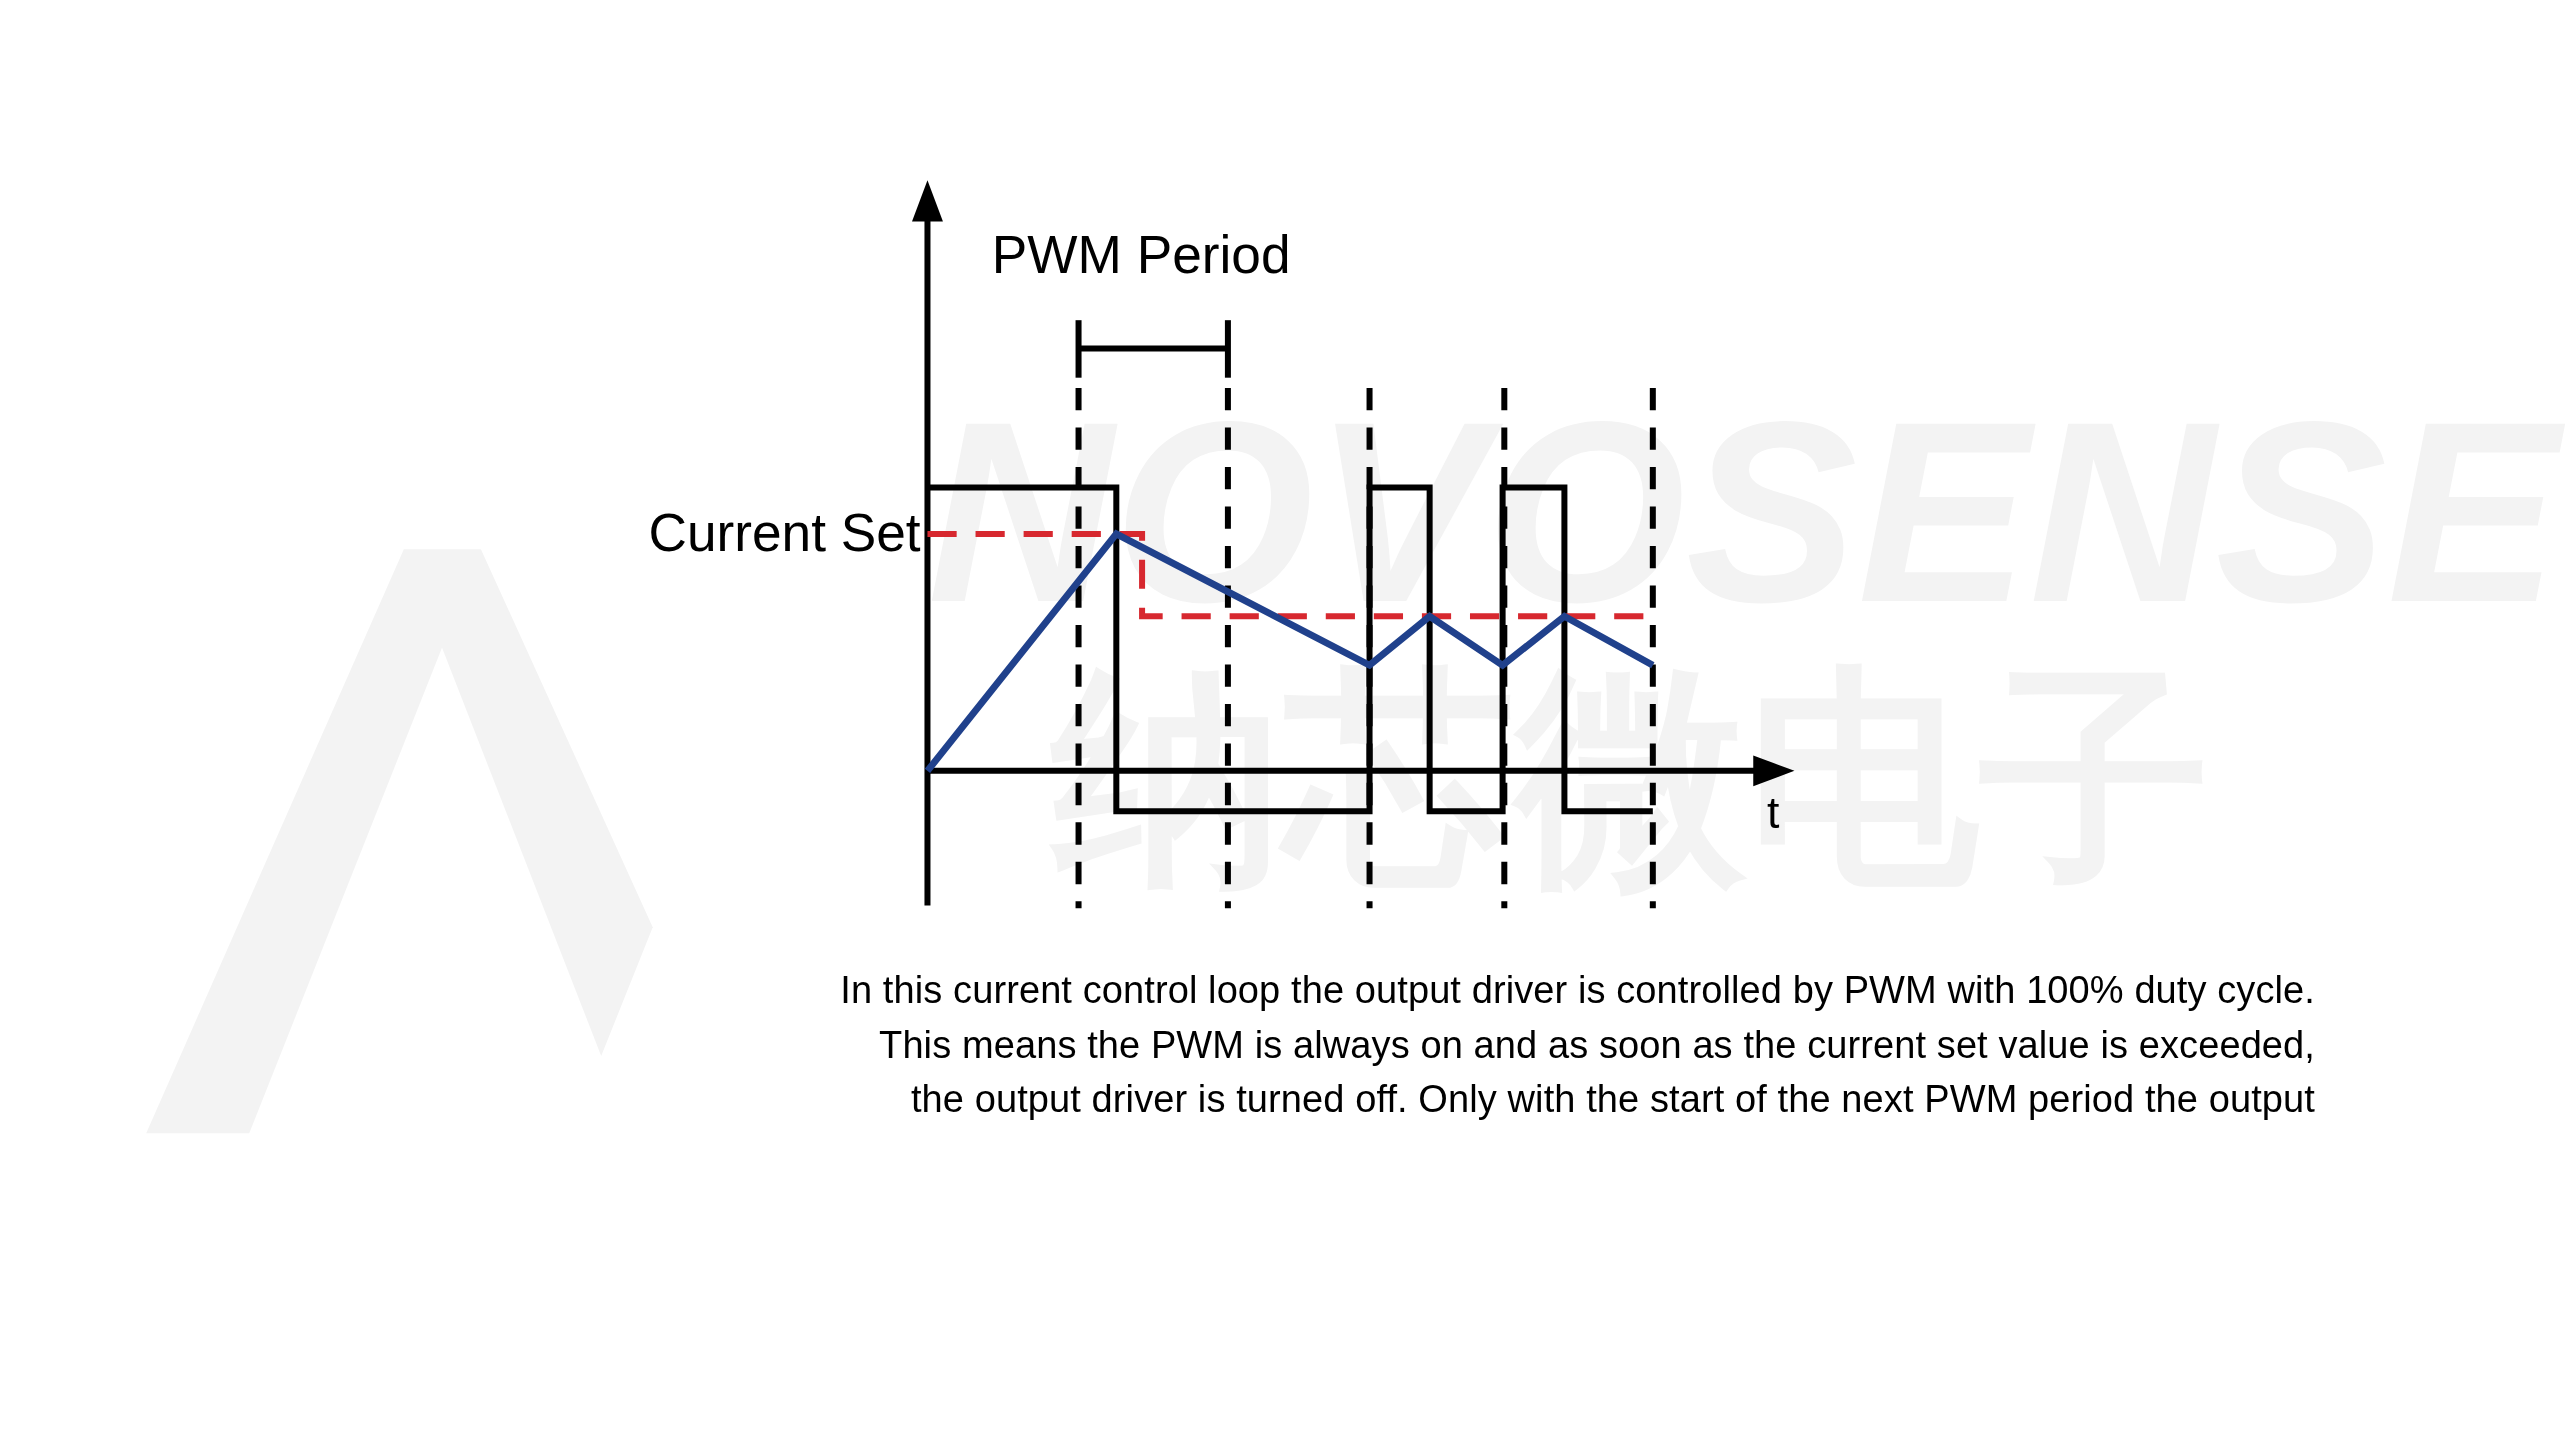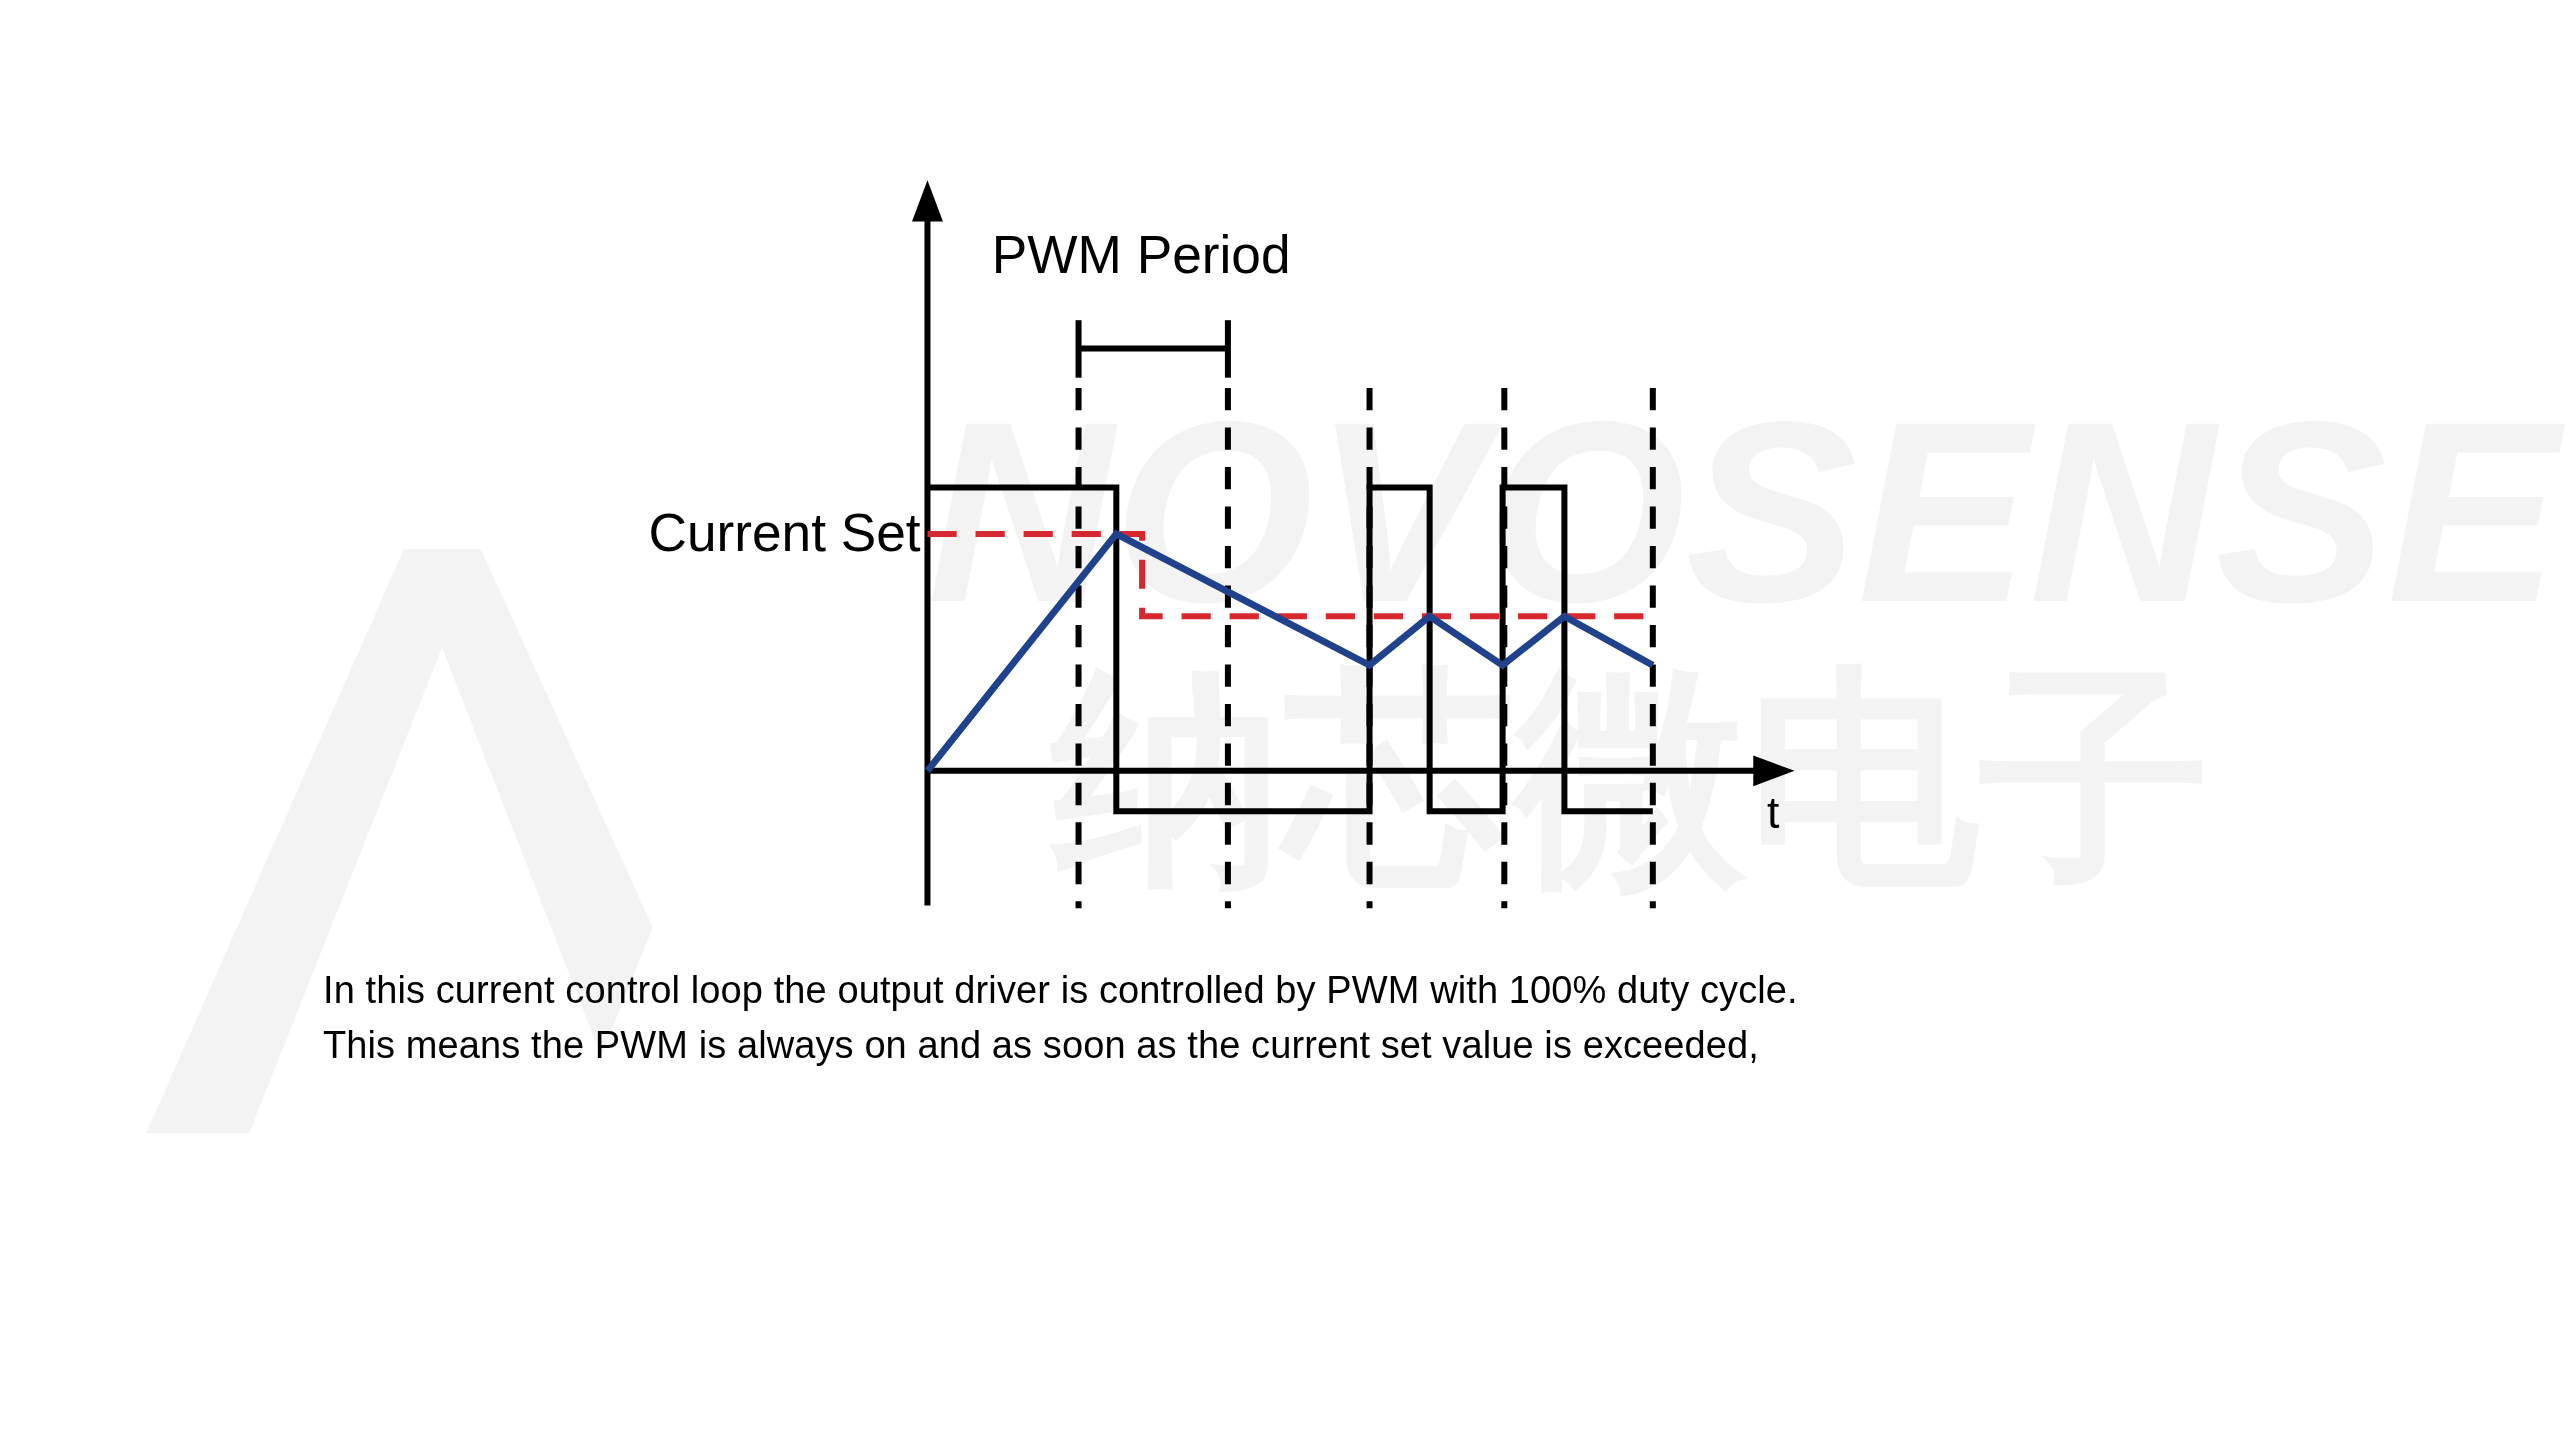--- a/index.html
+++ b/index.html
@@ -41,20 +41,21 @@
   }
   .caption {
     position: absolute;
     left: 323px;
     top: 963px;
     width: 1992px;
     font-size: 38px;
     line-height: 1.44;
     color: #000000;
     letter-spacing: 0.1px;
+    text-align: right;
   }
   .caption p {
     margin: 0;
   }
   .label-text {
     font-family: "Liberation Sans", sans-serif;
     fill: #000000;
   }
 </style>
 </head>
@@ -110,16 +111,17 @@
 
       <polyline fill="none" stroke="#20418c" stroke-width="8" points="1080,898 1300,622 1595,775 1665,718 1750,775 1822,718 1925,775"></polyline>
 
       <text class="label-text" x="1072" y="642" text-anchor="end" font-size="62">Current Set</text>
     </svg>
   </div>
 
   <div class="caption">
     <p>In this current control loop the output driver is controlled by PWM with 100% duty cycle.</p>
     <p>This means the PWM is always on and as soon as the current set value is exceeded,</p>
+    <p>the output driver is turned off. Only with the start of the next PWM period the output</p>
   </div>
 
 </div>
 
 
 </body></html>

